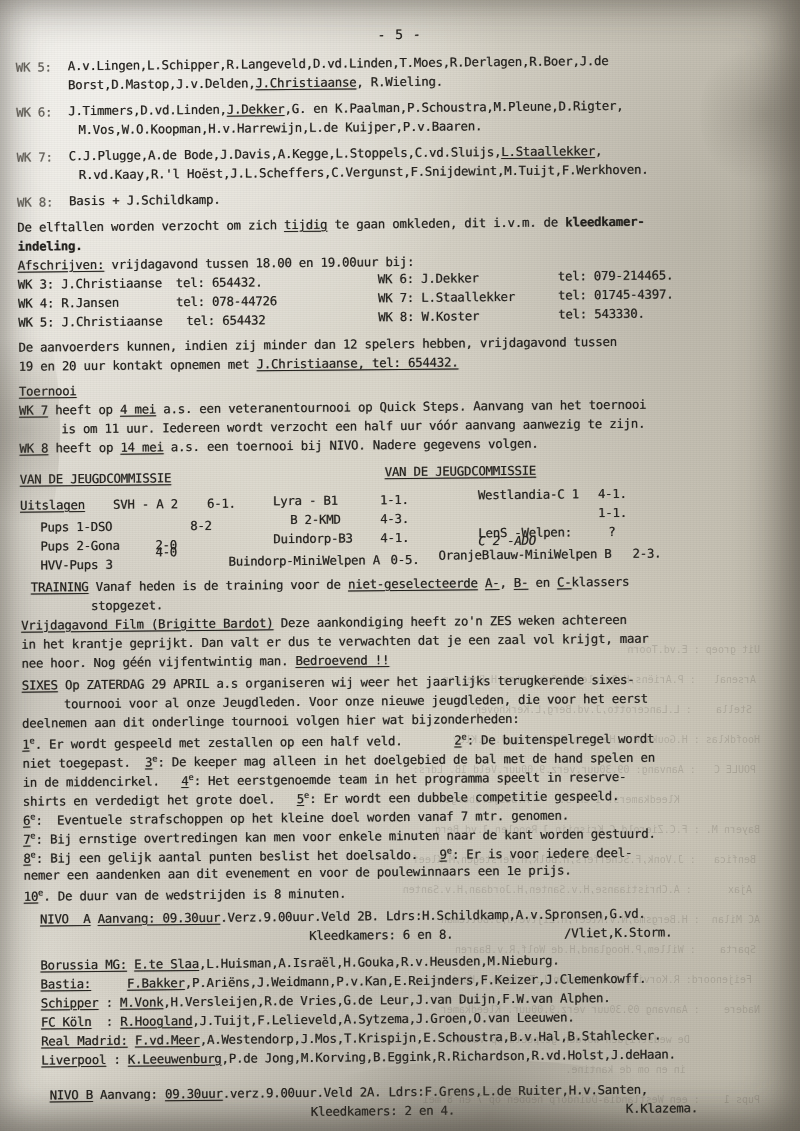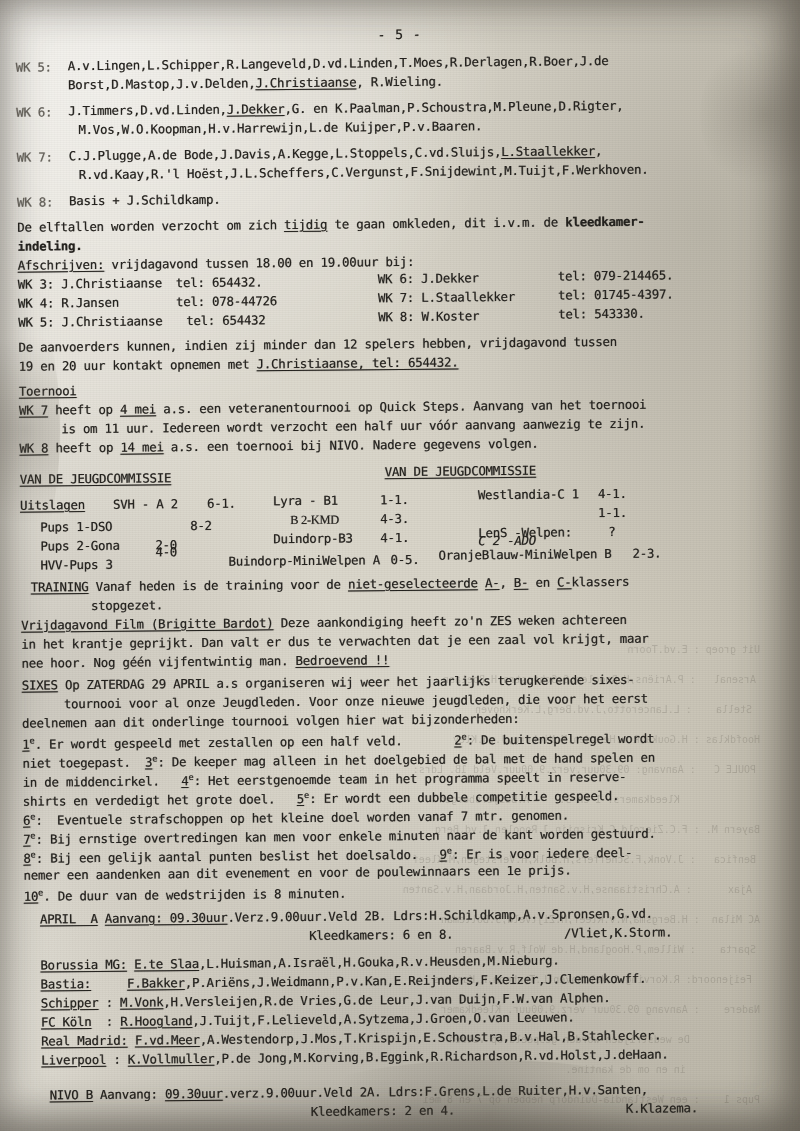--- a/index.html
+++ b/index.html
@@ -179,21 +179,21 @@
     <div class="ln" style="left:207px; top:496px;">6-1.</div>
     <div class="ln" style="left:40px; top:518px;">Pups 1-DSO</div>
     <div class="ln" style="left:160px; top:518px;margin-left:30px;">8-2</div>
     <div class="ln" style="left:40px; top:537px;">Pups 2-Gona</div>
     <div class="ln" style="left:155px; top:537px;">2-0</div>
     <div class="ln" style="left:40px; top:556px;">HVV-Pups 3</div>
     <div class="ln" style="left:155px; top:544px;">4-0</div>
 
     <div class="ln" style="left:273px; top:494px;">Lyra - B1</div>
     <div class="ln" style="left:380px; top:494px;">1-1.</div>
-    <div class="ln" style="left:290px; top:513px;font-family:Liberation Serif, serif;">B 2-KMD</div>
+    <div class="ln" style="left:290px; top:513px;">B 2-KMD</div>
     <div class="ln" style="left:380px; top:513px;">4-3.</div>
     <div class="ln" style="left:273px; top:532px;">Duindorp-B3</div>
     <div class="ln" style="left:380px; top:532px;">4-1.</div>
 
     <div class="ln" style="left:228px; top:554px;">Buindorp-MiniWelpen A</div>
     <div class="ln" style="left:390px; top:554px;">0-5.</div>
 
     <div class="ln" style="left:478px; top:490px;">Westlandia-C 1</div>
     <div class="ln" style="left:598px; top:490px;">4-1.</div>
     <div class="ln" style="left:478px; top:536px;font-style:italic;">C 2 -ADO</div>
@@ -223,30 +223,30 @@
     <div class="ln" style="left:20px; top:771px;"><span>in de middencirkel.</span><span>   </span><span class="u">4</span><span class="sup">e</span><span>: Het eerstgenoemde team in het programma speelt in reserve-</span></div>
 
     <div class="ln" style="left:20px; top:790px;"><span>shirts en verdedigt het grote doel.</span><span>   </span><span class="u">5</span><span class="sup">e</span><span>: Er wordt een dubbele competitie gespeeld.</span></div>
 
     <div class="ln" style="left:20px; top:809px;"><span class="u">6</span><span class="sup">e</span><span>:  Eventuele strafschoppen op het kleine doel worden vanaf 7 mtr. genomen.</span></div>
     <div class="ln" style="left:20px; top:828px;"><span class="u">7</span><span class="sup">e</span><span>: Bij ernstige overtredingen kan men voor enkele minuten naar de kant worden gestuurd.</span></div>
     <div class="ln" style="left:20px; top:847px;"><span class="u">8</span><span class="sup">e</span><span>: Bij een gelijk aantal punten beslist het doelsaldo.</span><span>   </span><span class="u">9</span><span class="sup">e</span><span>: Er is voor iedere deel-</span></div>
     <div class="ln" style="left:20px; top:866px;">nemer een aandenken aan dit evenement en voor de poulewinnaars een 1e prijs.</div>
     <div class="ln" style="left:20px; top:885px;"><span class="u">10</span><span class="sup">e</span><span>. De duur van de wedstrijden is 8 minuten.</span></div>
 
-    <div class="ln" style="left:36px; top:910px;"><span class="u">APRIL  A</span><span> </span><span class="u">Aanvang: 09.30uur</span><span>.Verz.9.00uur.Veld 2B. Ldrs:H.Schildkamp,A.v.Spronsen,G.vd.</span></div>
+    <div class="ln" style="left:36px; top:910px;"><span class="u">NIVO  A</span><span> </span><span class="u">Aanvang: 09.30uur</span><span>.Verz.9.00uur.Veld 2B. Ldrs:H.Schildkamp,A.v.Spronsen,G.vd.</span></div>
     <div class="ln" style="left:305px; top:929px;">Kleedkamers: 6 en 8.</div>
     <div class="ln" style="left:560px; top:929px;">/Vliet,K.Storm.</div>
 
     <div class="ln" style="left:36px; top:956px;"><span class="u">Borussia MG:</span><span> </span><span class="u">E.te Slaa</span><span>,L.Huisman,A.Israël,H.Gouka,R.v.Heusden,M.Nieburg.</span></div>
     <div class="ln" style="left:36px; top:975px;"><span class="u">Bastia:</span><span>     </span><span class="u">F.Bakker</span><span>,P.Ariëns,J.Weidmann,P.v.Kan,E.Reijnders,F.Keizer,J.Clemenkowff.</span></div>
     <div class="ln" style="left:36px; top:994px;"><span class="u">Schipper</span><span> : </span><span class="u">M.Vonk</span><span>,H.Versleijen,R.de Vries,G.de Leur,J.van Duijn,F.W.van Alphen.</span></div>
     <div class="ln" style="left:36px; top:1013px;"><span class="u">FC Köln</span><span>  : </span><span class="u">R.Hoogland</span><span>,J.Tuijt,F.Lelieveld,A.Sytzema,J.Groen,O.van Leeuwen.</span></div>
     <div class="ln" style="left:36px; top:1032px;"><span class="u">Real Madrid:</span><span> </span><span class="u">F.vd.Meer</span><span>,A.Westendorp,J.Mos,T.Krispijn,E.Schoustra,B.v.Hal,B.Stahlecker.</span></div>
-    <div class="ln" style="left:36px; top:1051px;"><span class="u">Liverpool</span><span> : </span><span class="u">K.Vollmuller</span><span>,P.de Jong,M.Korving,B.Eggink,R.Richardson,R.vd.Holst,J.deHaan.</span></div>
+    <div class="ln" style="left:36px; top:1051px;"><span class="u">Liverpool</span><span> : </span><span class="u">K.Leeuwenburg</span><span>,P.de Jong,M.Korving,B.Eggink,R.Richardson,R.vd.Holst,J.deHaan.</span></div>
 
     <div class="ln" style="left:44px; top:1086px;"><span class="u">NIVO B</span><span> Aanvang: </span><span class="u">09.30uur</span><span>.verz.9.00uur.Veld 2A. Ldrs:F.Grens,L.de Ruiter,H.v.Santen,</span></div>
     <div class="ln" style="left:305px; top:1105px;">Kleedkamers: 2 en 4.</div>
     <div class="ln" style="left:620px; top:1105px;">K.Klazema.</div>
 
     <div class="ln" style="left:36px; top:1132px;"><span>,A.Beijersbergen,R.Vollmuller,E.Weidmann,M.vd.Holst,E.v.Kan,</span></div>
 
   </div>
 
   <div class="smudge" style="left:-10px; top:300px; width:70px; height:260px;"></div>

